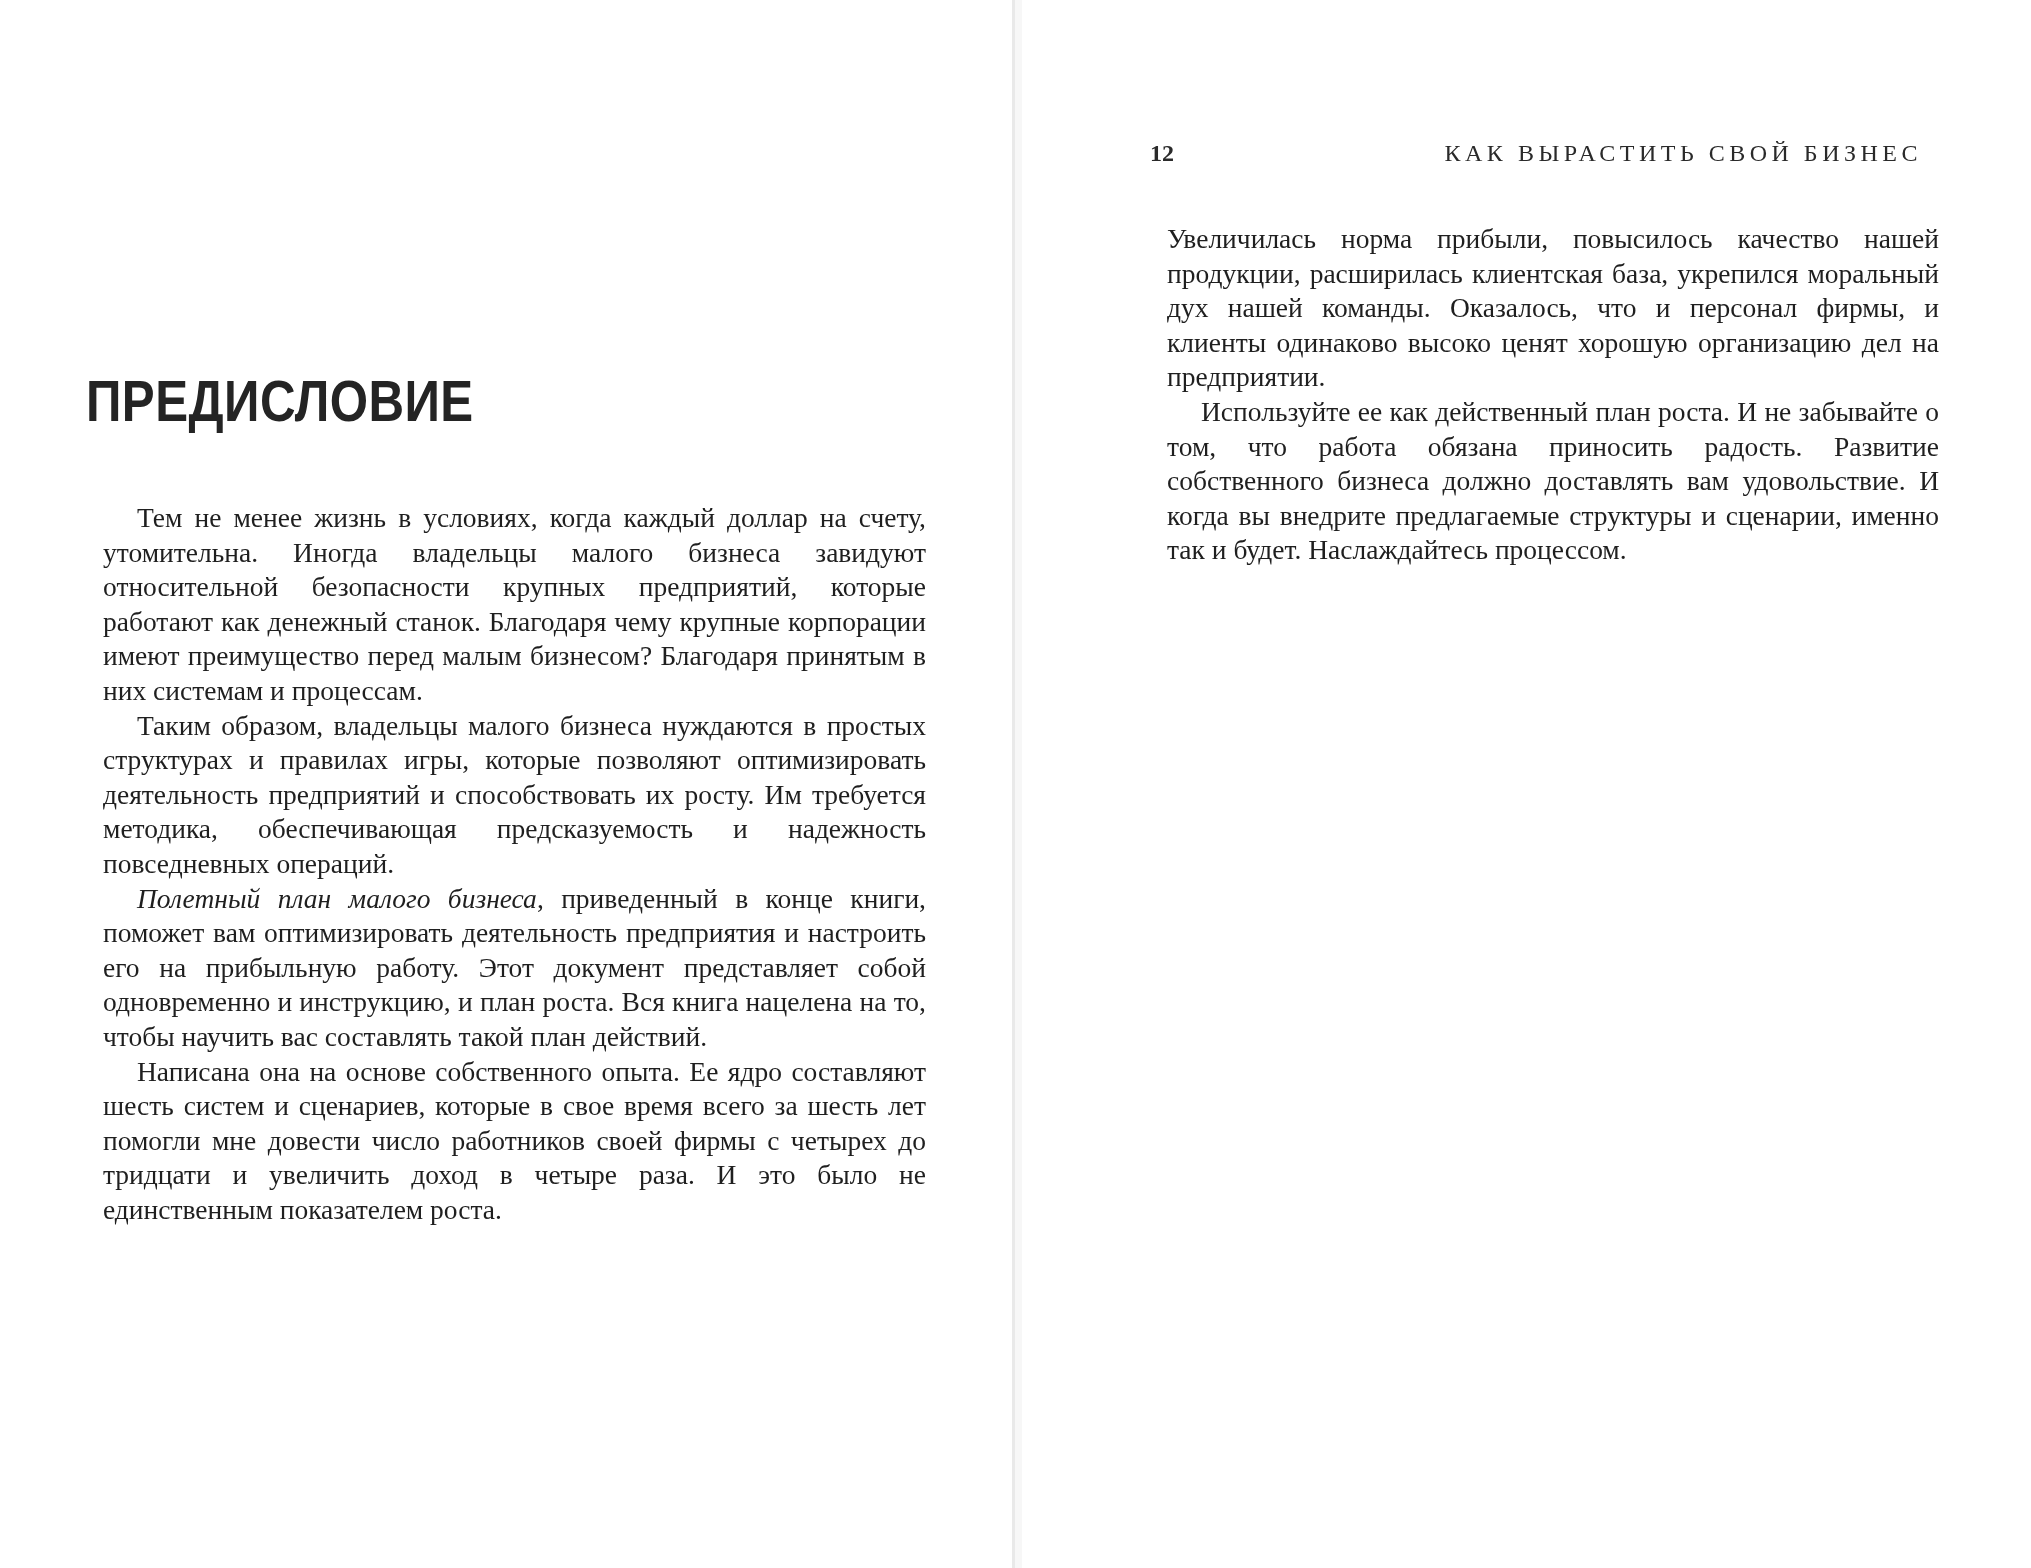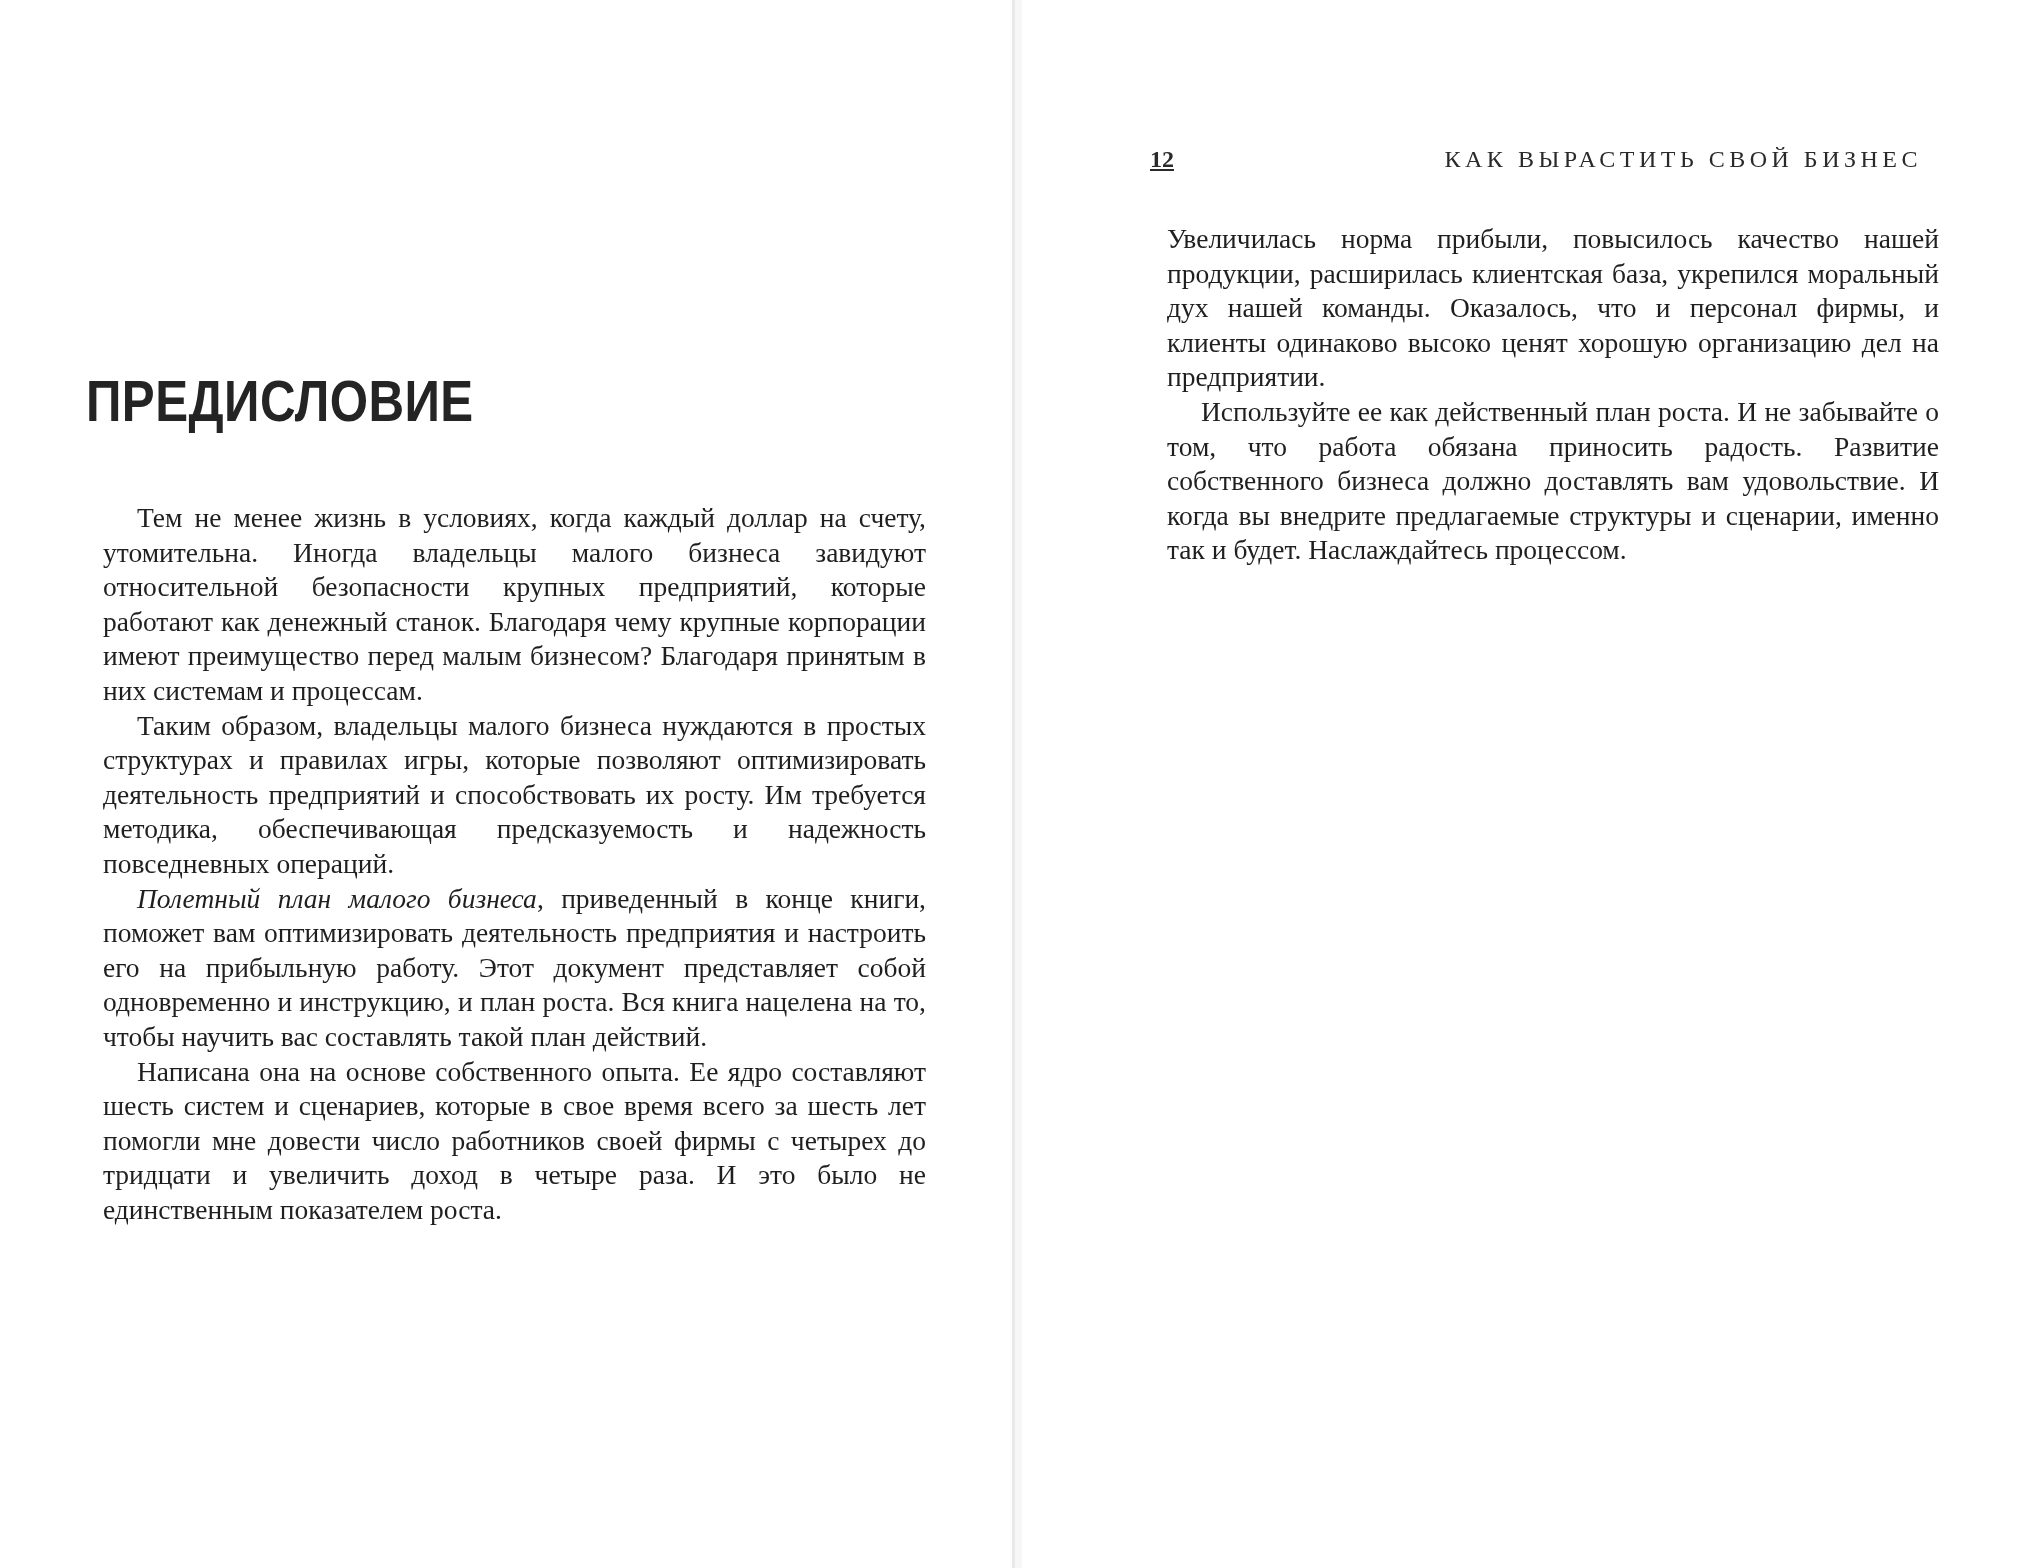--- a/index.html
+++ b/index.html
@@ -90,26 +90,24 @@
     width: 772px;
     display: flex;
     justify-content: space-between;
     align-items: baseline;
     font-size: 24px;
     color: #2a2a2a;
   }
   .page-number {
     font-weight: 700;
     letter-spacing: 0;
-    text-decoration: underline;
   }
   .running-title {
     letter-spacing: 4.5px;
     white-space: nowrap;
-    margin-top: 6px;
   }
   .page-right .body-text {
     top: 222px;
     width: 772px;
   }
 </style>
 </head>
 <body>
 
 <div class="spread">

